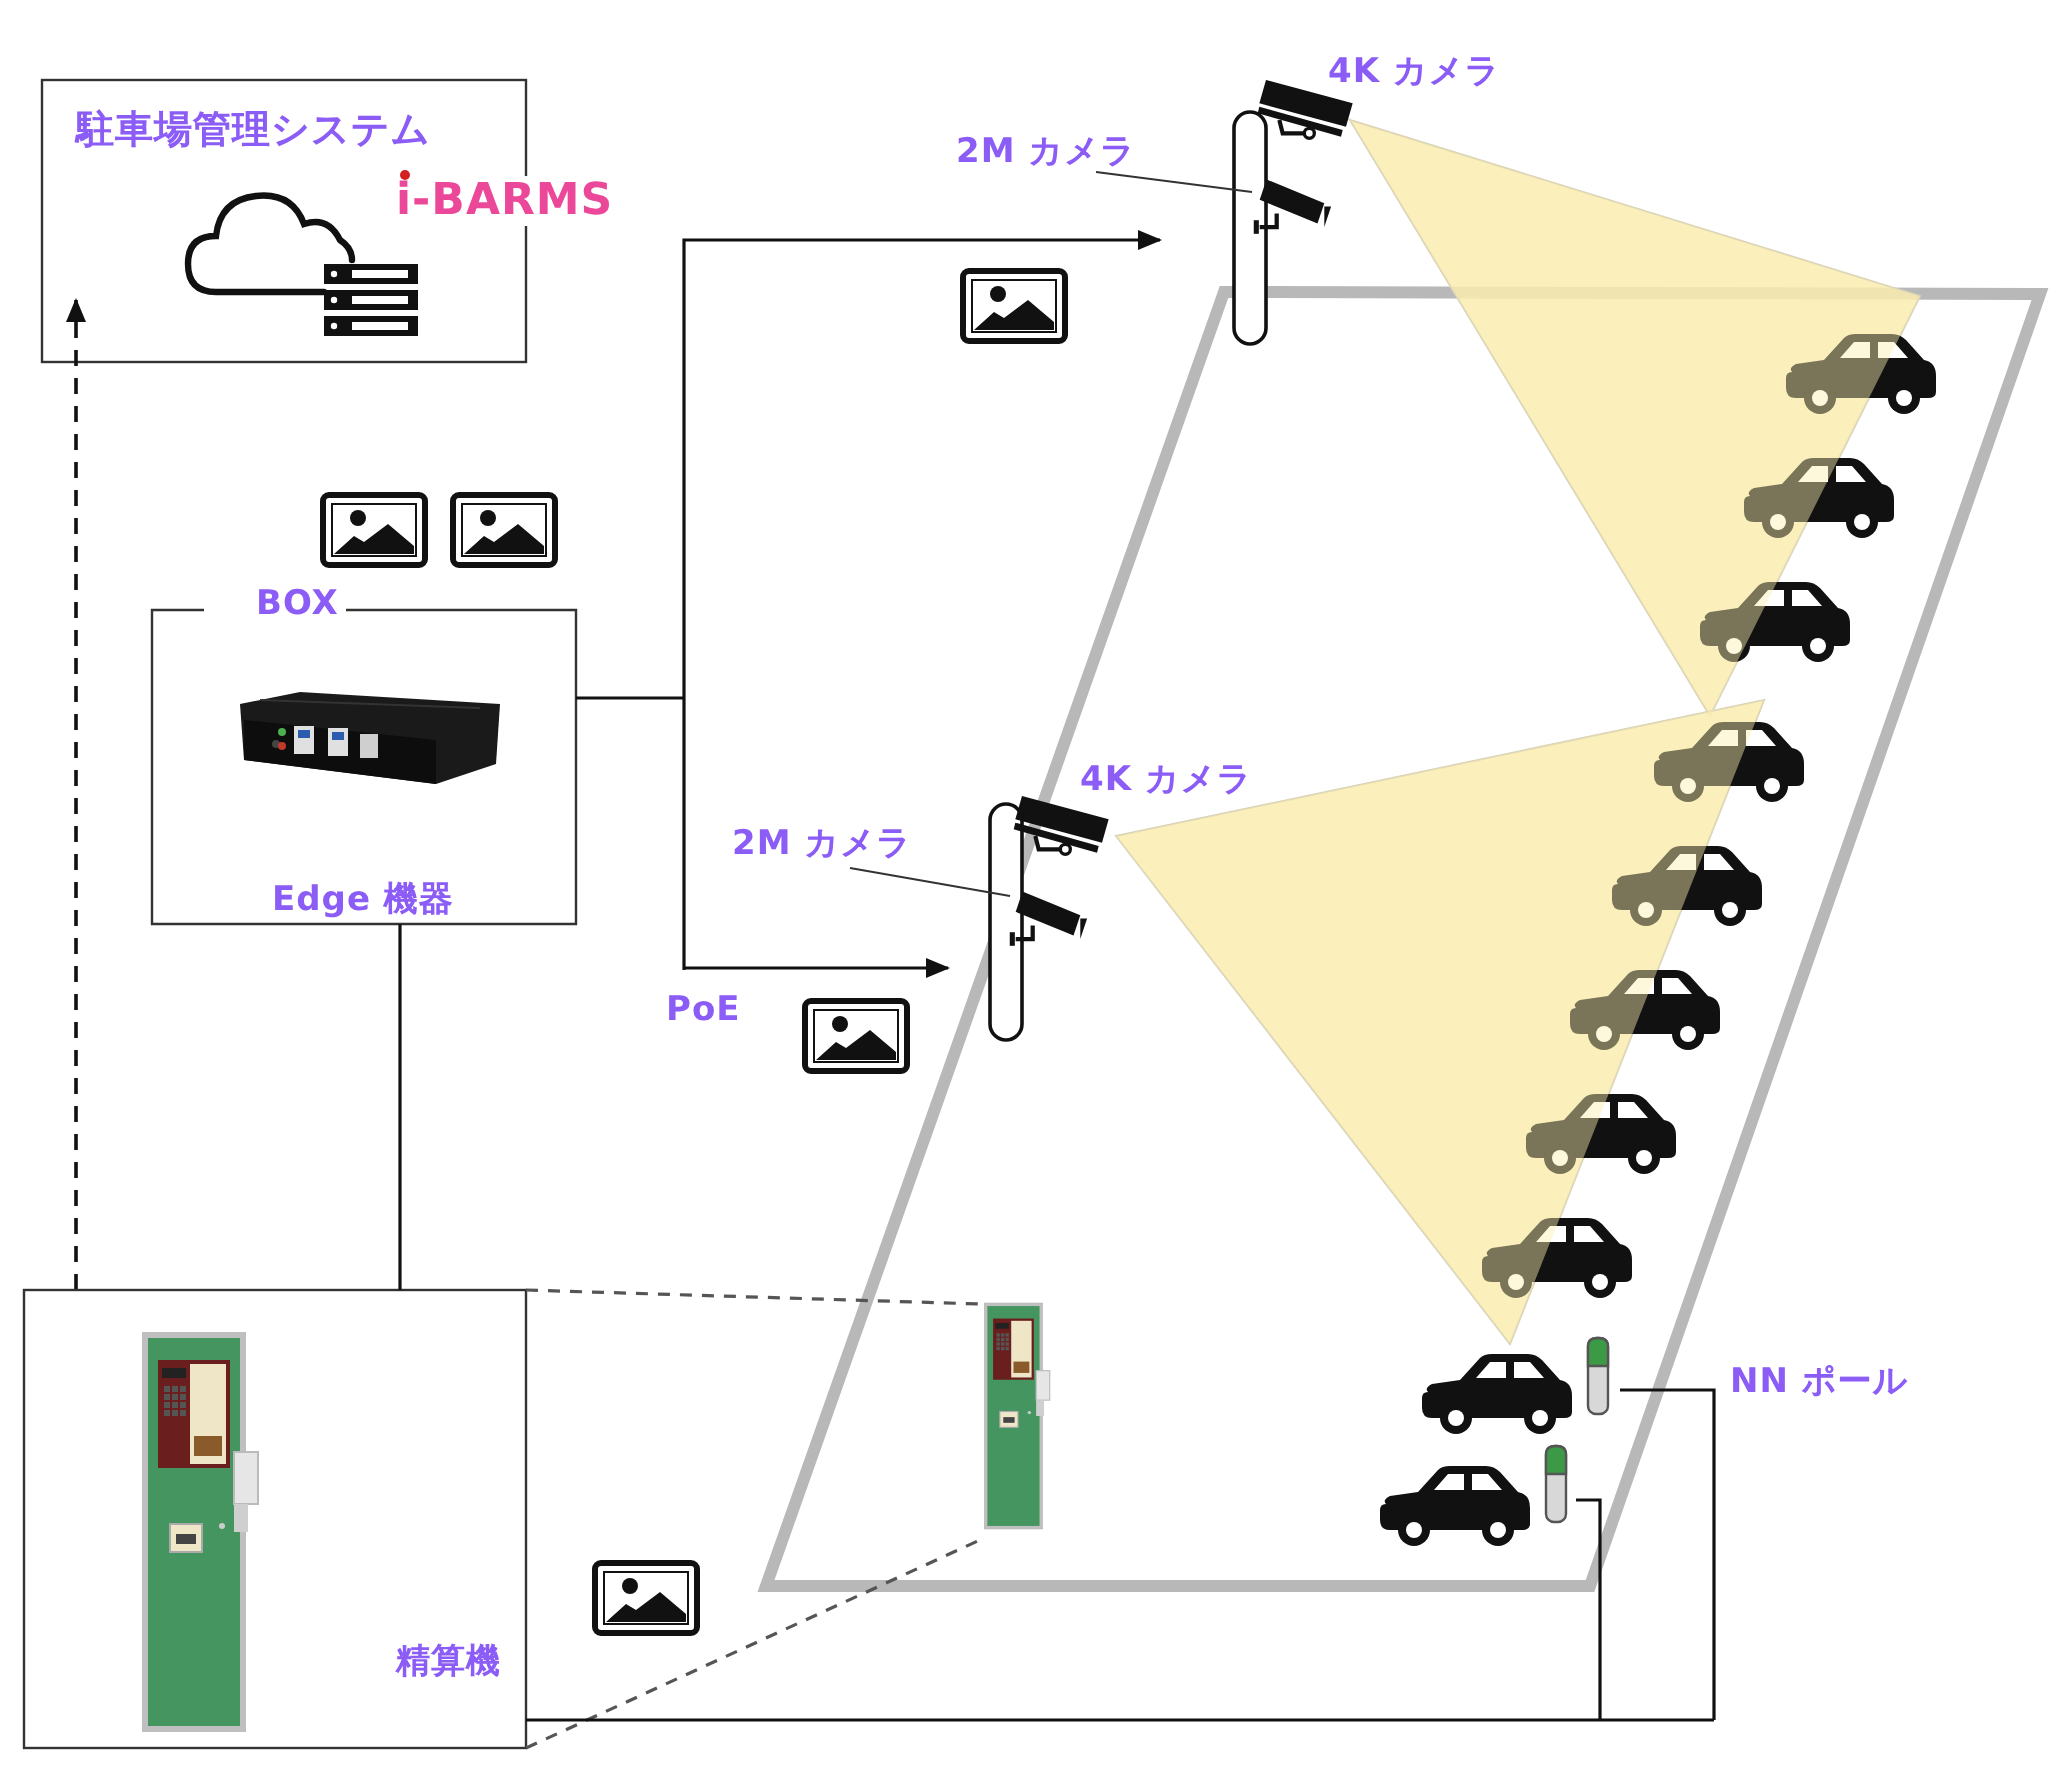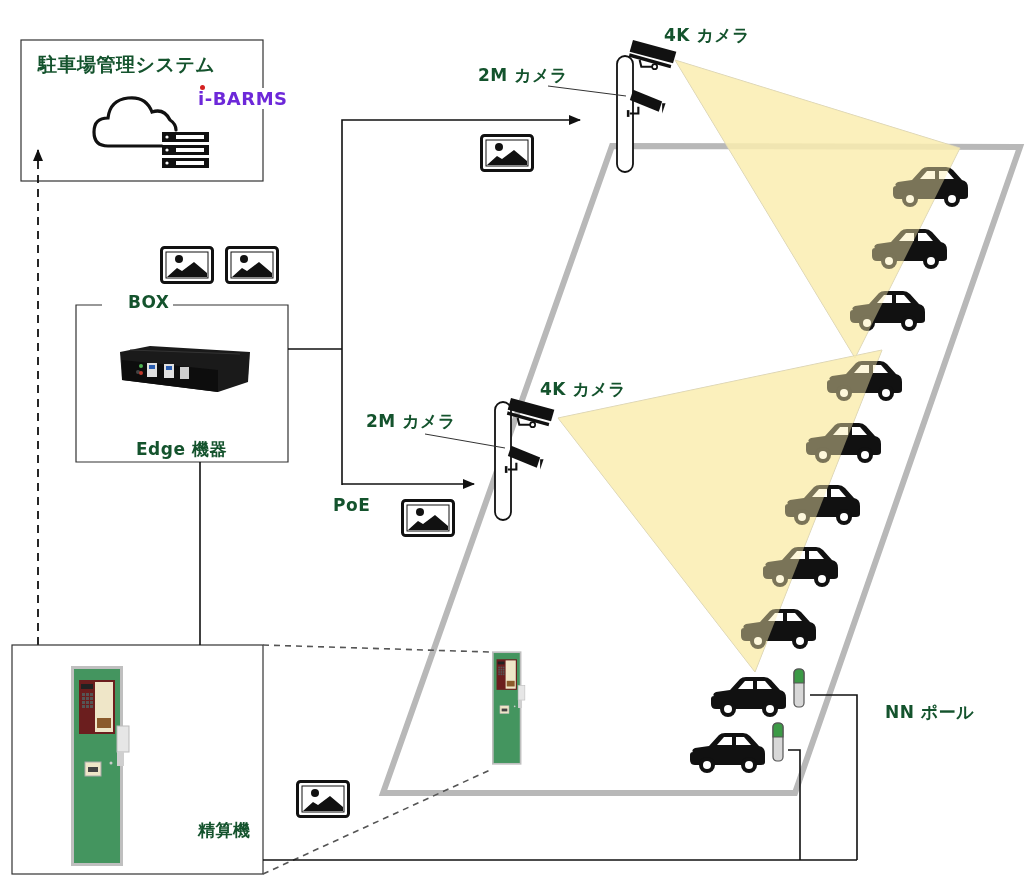--- a/index.html
+++ b/index.html
@@ -1,22 +1,22 @@
 <!DOCTYPE html>
 <html><head>
   <meta charset="utf-8">
   <style>
     html, body { margin: 0; padding: 0; background: #ffffff; }
     body { width: 1036px; height: 888px; position: relative; overflow: hidden;
            font-family: "DejaVu Sans", "Liberation Sans", sans-serif; color: #111; }
     #stage { position: absolute; left: 0; top: 0; width: 1036px; height: 888px; }
-    .label { position: absolute; font-weight: bold; font-size: 17px; color: #14532d; white-space: nowrap; letter-spacing: 0.5px; }
+    .label { position: absolute; font-weight: bold; font-size: 17px; color: #8b5cf6; white-space: nowrap; letter-spacing: 0.5px; }
     .label.big { font-size: 19px; font-weight: normal; }
     .logo { position: absolute; font-family: "DejaVu Sans", sans-serif; font-weight: bold;
-            font-size: 18px; color: #6d28d9; letter-spacing: 0.5px; background: #fff; padding: 0 2px; }
+            font-size: 22px; color: #ec4899; letter-spacing: 0.5px; background: #fff; padding: 0 2px; }
     .logo .dot { position: absolute; left: 4px; top: -3px; width: 5px; height: 5px; border-radius: 50%; background: #d42020; }
   </style>
 </head>
 <body>
 
 <svg id="stage" width="1036" height="888" viewBox="0 0 1036 888" xmlns="http://www.w3.org/2000/svg">
   <defs>
     <marker id="arrow" markerWidth="12" markerHeight="10" refX="11" refY="5" orient="auto" markerUnits="userSpaceOnUse">
       <path d="M0,0 L12,5 L0,10 z" fill="#111"></path>
     </marker>
@@ -177,13 +177,13 @@
 <div class="label" style="left:124px; top:292px; background:#fff; padding:0 4px;">BOX</div>
 <div class="label" style="left:136px; top:438px;">Edge 機器</div>
 
 <div class="label" style="left:664px; top:24px;">4K カメラ</div>
 <div class="label" style="left:478px; top:64px;">2M カメラ</div>
 <div class="label" style="left:540px; top:378px;">4K カメラ</div>
 <div class="label" style="left:366px; top:410px;">2M カメラ</div>
 
 <div class="label" style="left:333px; top:495px;">PoE</div>
 <div class="label" style="left:150px; top:819px;margin-left:48px;">精算機</div>
-<div class="label" style="left:865px; top:701px;margin-left:20px;">NN ポール</div>
+<div class="label" style="left:865px; top:679px;">NN ポール</div>
 
 </body></html>

